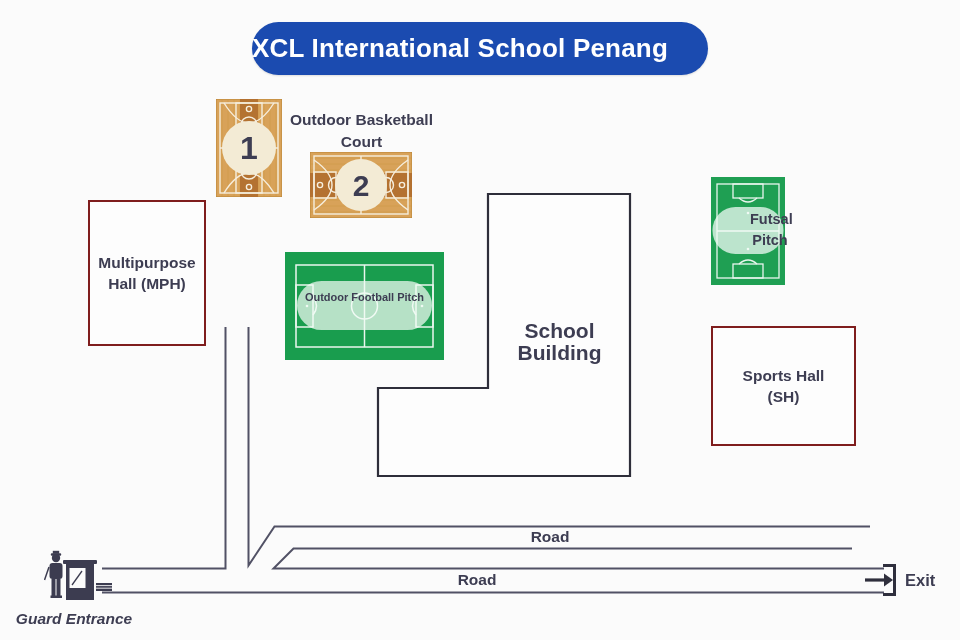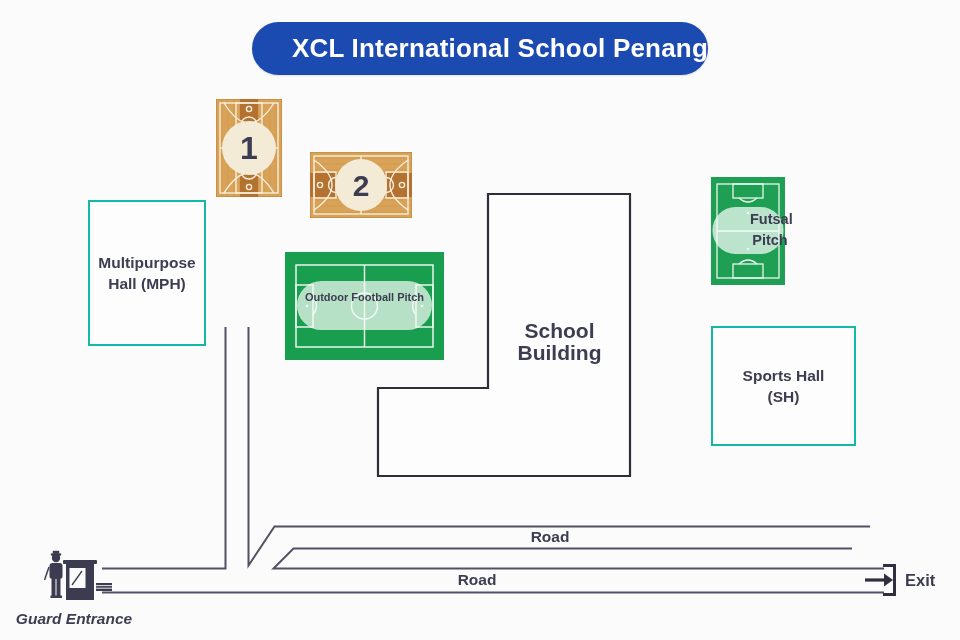--- a/index.html
+++ b/index.html
@@ -10,27 +10,27 @@
     background: #fbfbfb;
     font-family: "Liberation Sans", sans-serif;
     color: #3d3d52;
     overflow: hidden;
   }
   .abs { position: absolute; }
 
   .title-pill {
     left: 252px; top: 22px; width: 456px; height: 53px;
     background: #1b4bb0; border-radius: 27px;
-    display: flex; align-items: center; justify-content: flex-end;
+    display: flex; align-items: center; justify-content: flex-start;
     color: #ffffff; font-size: 26px; font-weight: bold; letter-spacing: .2px;
     box-shadow: 0 1px 2px rgba(0,0,0,.12);
   }
 
   .building {
-    background: #fdfdfd; border: 2px solid #14b8a6;
+    background: #fdfdfd; border: 2px solid #7f1d1d;
     display: flex; align-items: center; justify-content: center;
     text-align: center; font-weight: bold; font-size: 15.5px; line-height: 21.5px;
   }
   .mph { left: 88px; top: 200px; width: 118px; height: 146px; }
   .mph .inner { width: 110px; }
   .sports-hall { left: 711px; top: 326px; width: 145px; height: 120px; }
   .sports-hall .inner { width: 100px; }
 
   .label { font-weight: bold; text-align: center; color: #3d3d52; }
   .basketball-label { left: 286px; top: 109px; width: 151px; font-size: 15.5px; line-height: 21.5px; }
@@ -103,20 +103,24 @@
       <circle cx="10" cy="33" r="2.6"></circle>
       <rect x="76" y="20" width="22" height="26"></rect>
       <circle cx="76" cy="33" r="7.5"></circle>
       <path d="M98 8 Q62 33 98 58"></path>
       <circle cx="92" cy="33" r="2.6"></circle>
     </g>
     <circle cx="51" cy="33" r="26" fill="#f3ebd5"></circle>
     <text x="51" y="43.5" text-anchor="middle" font-family="Liberation Sans, sans-serif" font-size="30" font-weight="bold" fill="#3d3d52">2</text>
   </svg>
 
+  <div class="abs label basketball-label">
+    <div>Outdoor Basketball</div>
+    <div>Court</div>
+  </div>
 
   <div class="abs building mph">
     <div class="inner">Multipurpose Hall (MPH)</div>
   </div>
 
   <svg class="abs" style="left:285px; top:252px;" width="159" height="108" viewBox="0 0 159 108">
     <rect width="159" height="108" fill="#199d4e"></rect>
     <g stroke="#eaf6ee" stroke-width="1.5" fill="none">
       <rect x="11" y="13" width="137" height="82"></rect>
       <path d="M79.5 13 V95"></path>

